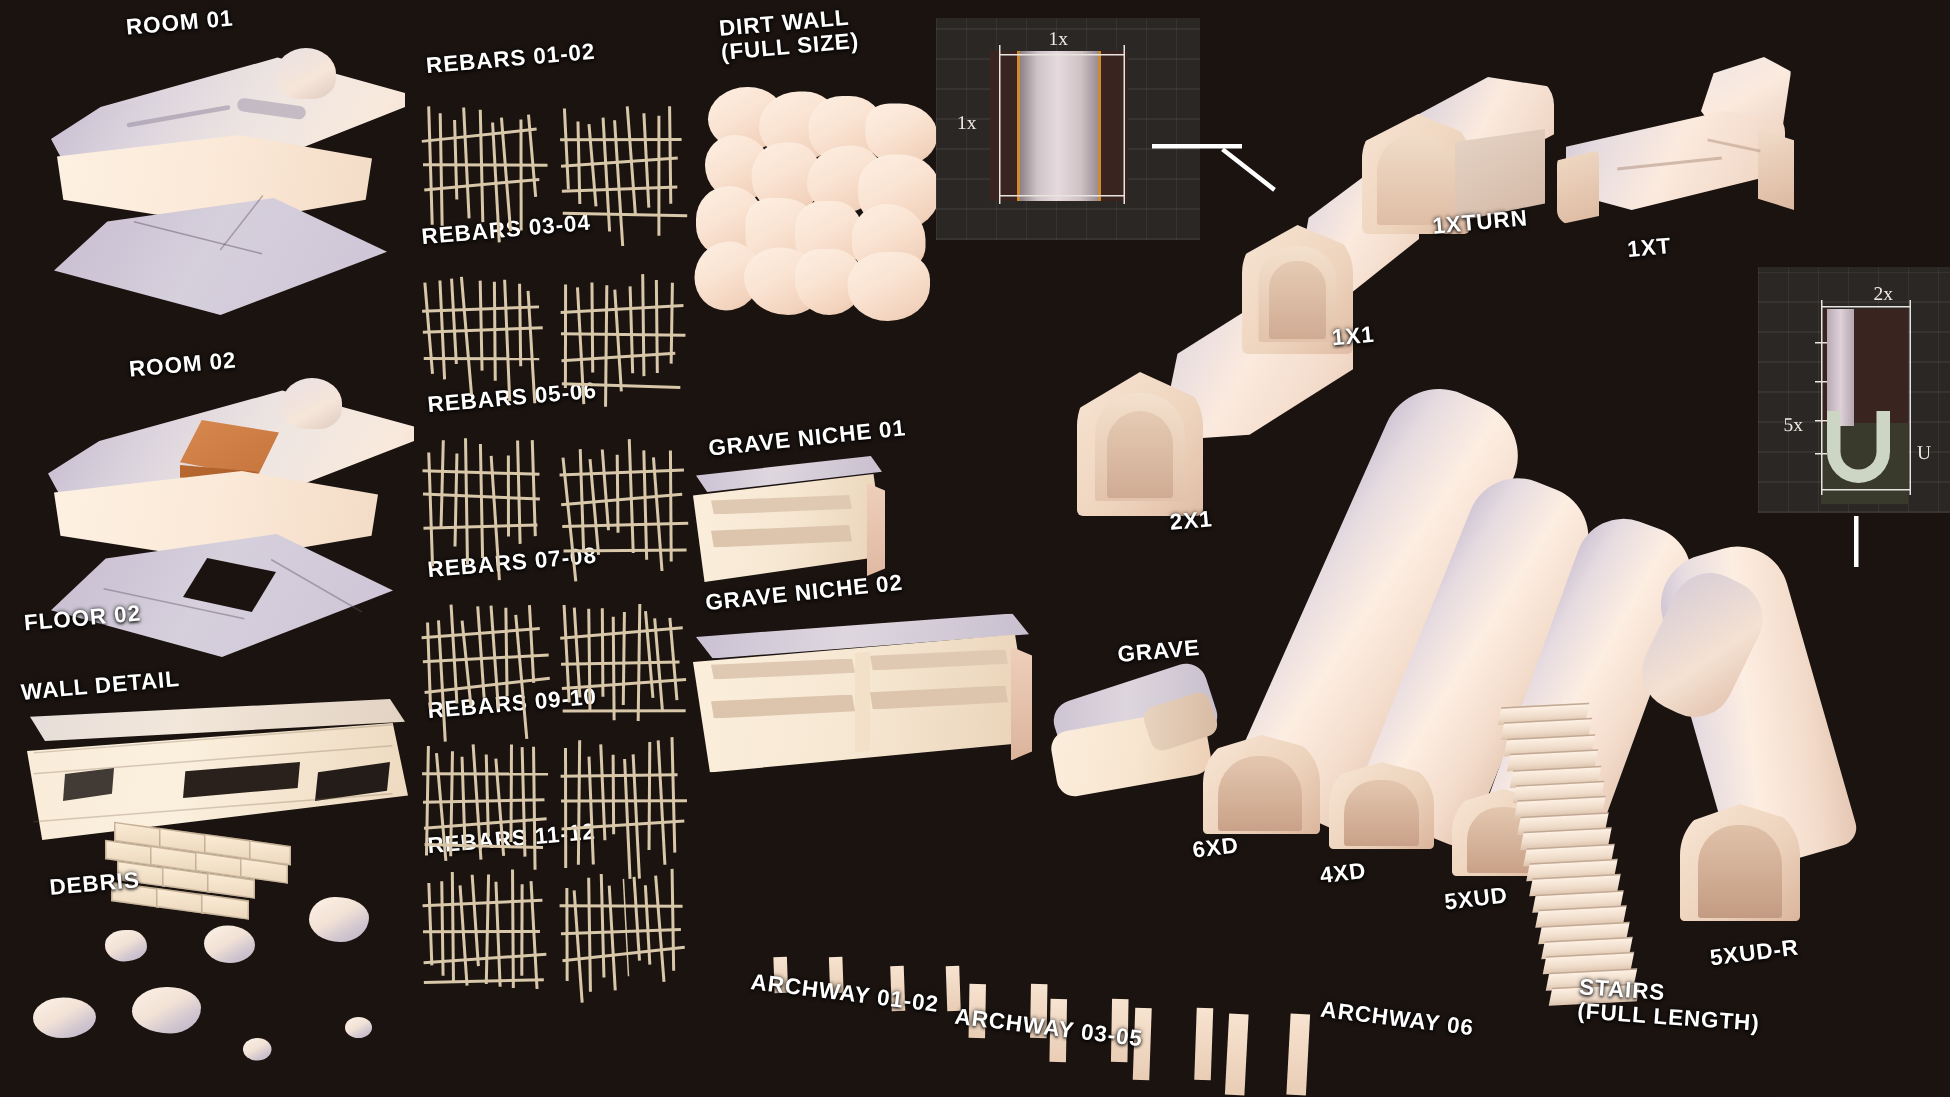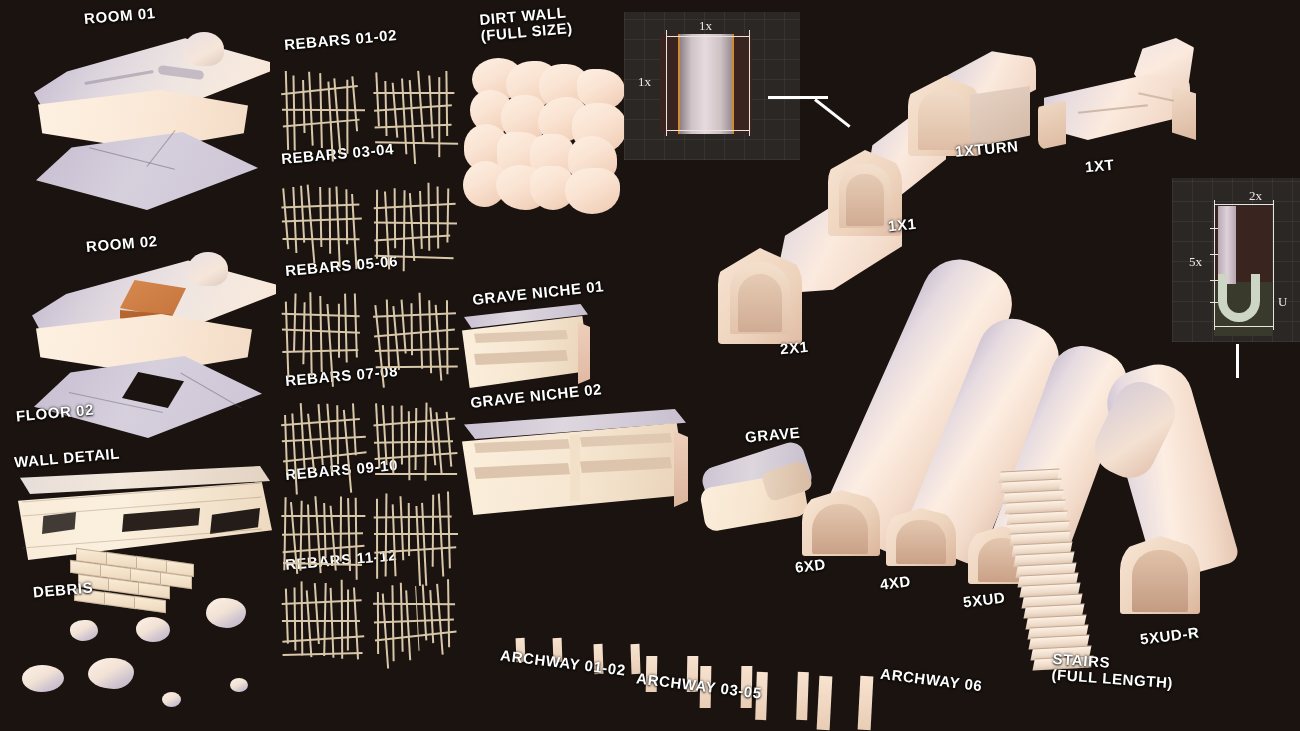--- a/index.html
+++ b/index.html
@@ -413,21 +413,21 @@
 
     <div class="tick" style="left:42px;top:26px;width:60px;height:1px;"></div>
     <div class="tick" style="left:42px;top:148px;width:60px;height:1px;"></div>
     <div class="tick" style="left:42px;top:22px;width:1px;height:130px;"></div>
     <div class="tick" style="left:101px;top:22px;width:1px;height:130px;"></div>
     <div class="tick" style="left:38px;top:50px;width:8px;height:1px;"></div>
     <div class="tick" style="left:38px;top:76px;width:8px;height:1px;"></div>
     <div class="tick" style="left:38px;top:102px;width:8px;height:1px;"></div>
     <div class="tick" style="left:38px;top:124px;width:8px;height:1px;"></div>
     <div class="vp-dim" style="left:77px;top:10px;">2x</div>
-    <div class="vp-dim" style="left:17px;top:76px;">5x</div>
+    <div class="vp-dim" style="left:17px;top:97px;">5x</div>
     <div class="vp-dim" style="left:106px;top:116px;">U</div>
   </div>
   <div class="leader" style="left:1236px;top:344px;width:3px;height:34px;"></div>
 
   <div class="lbl" style="left:472px;top:285px;transform:rotate(-6deg);">GRAVE NICHE 01</div>
   <div class="m" style="left:462px;top:300px;width:128px;height:100px;">
     <div style="position:absolute;left:2px;top:4px;width:124px;height:24px;
          background:linear-gradient(100deg,#c9c1d2,#ded7df 40%,#c8bfcf);
          clip-path:polygon(0 54%,94% 0,100% 44%,6% 100%);"></div>
     <div style="position:absolute;left:0;top:16px;width:128px;height:72px;

